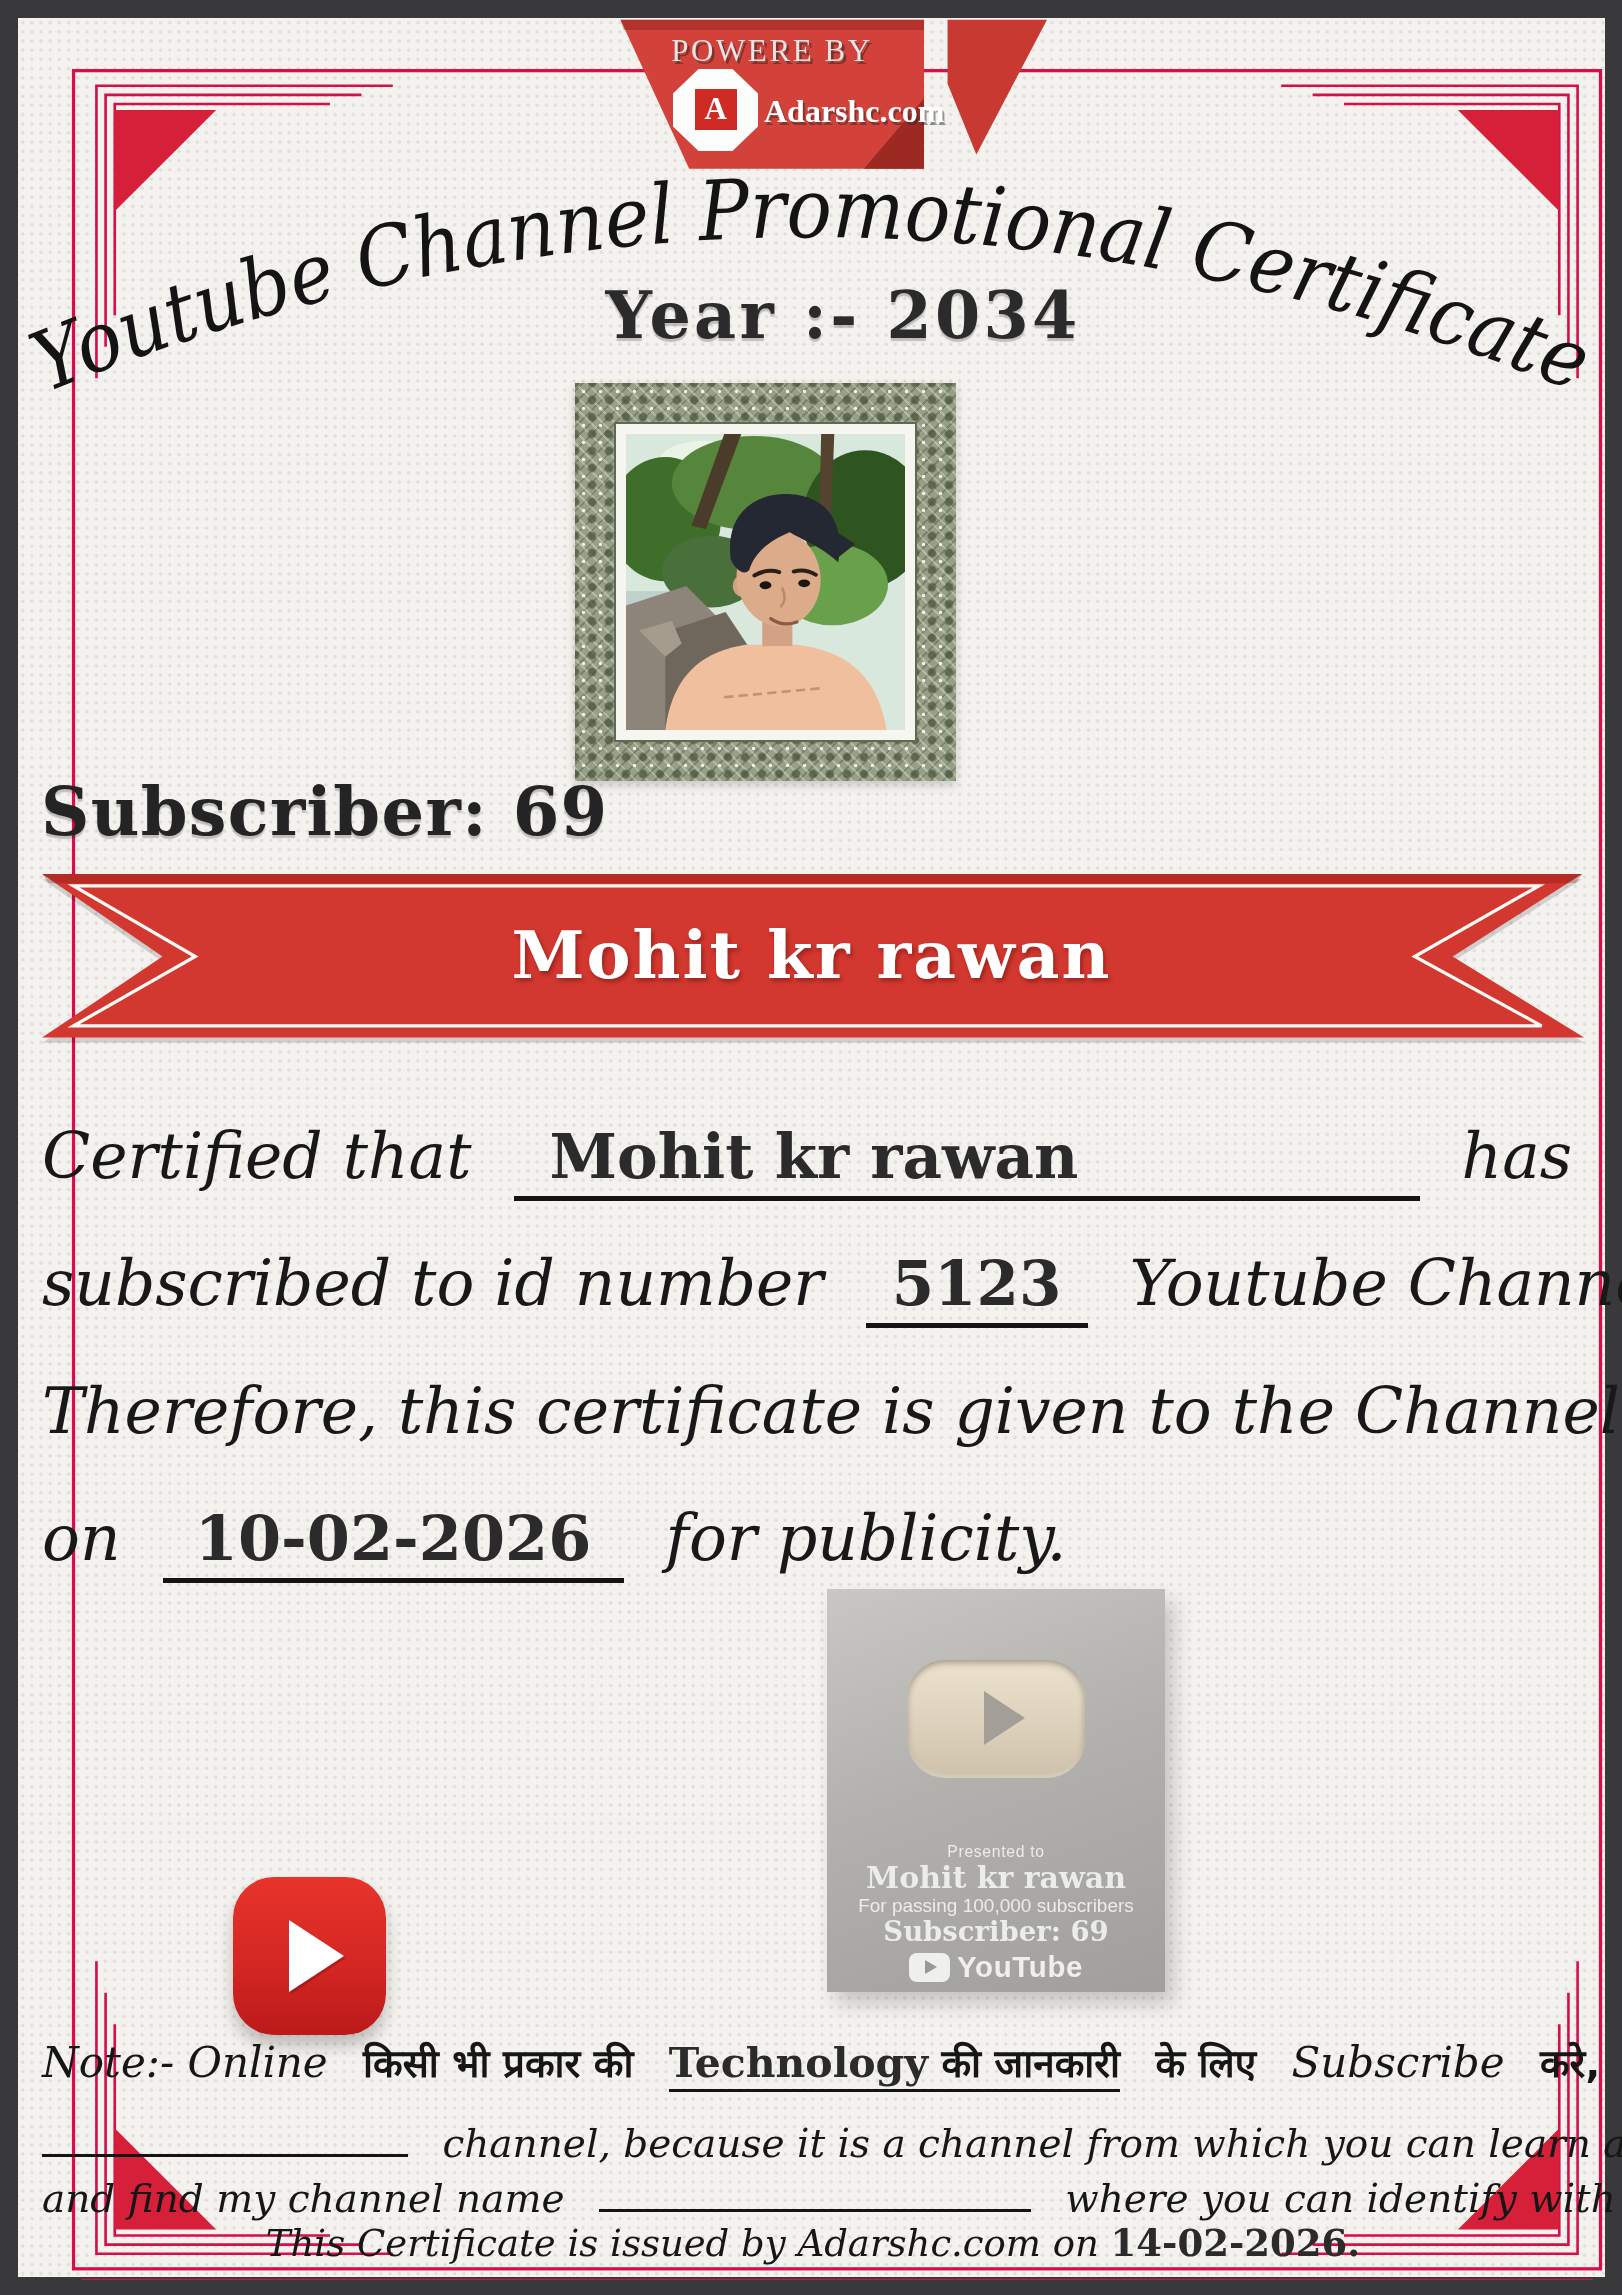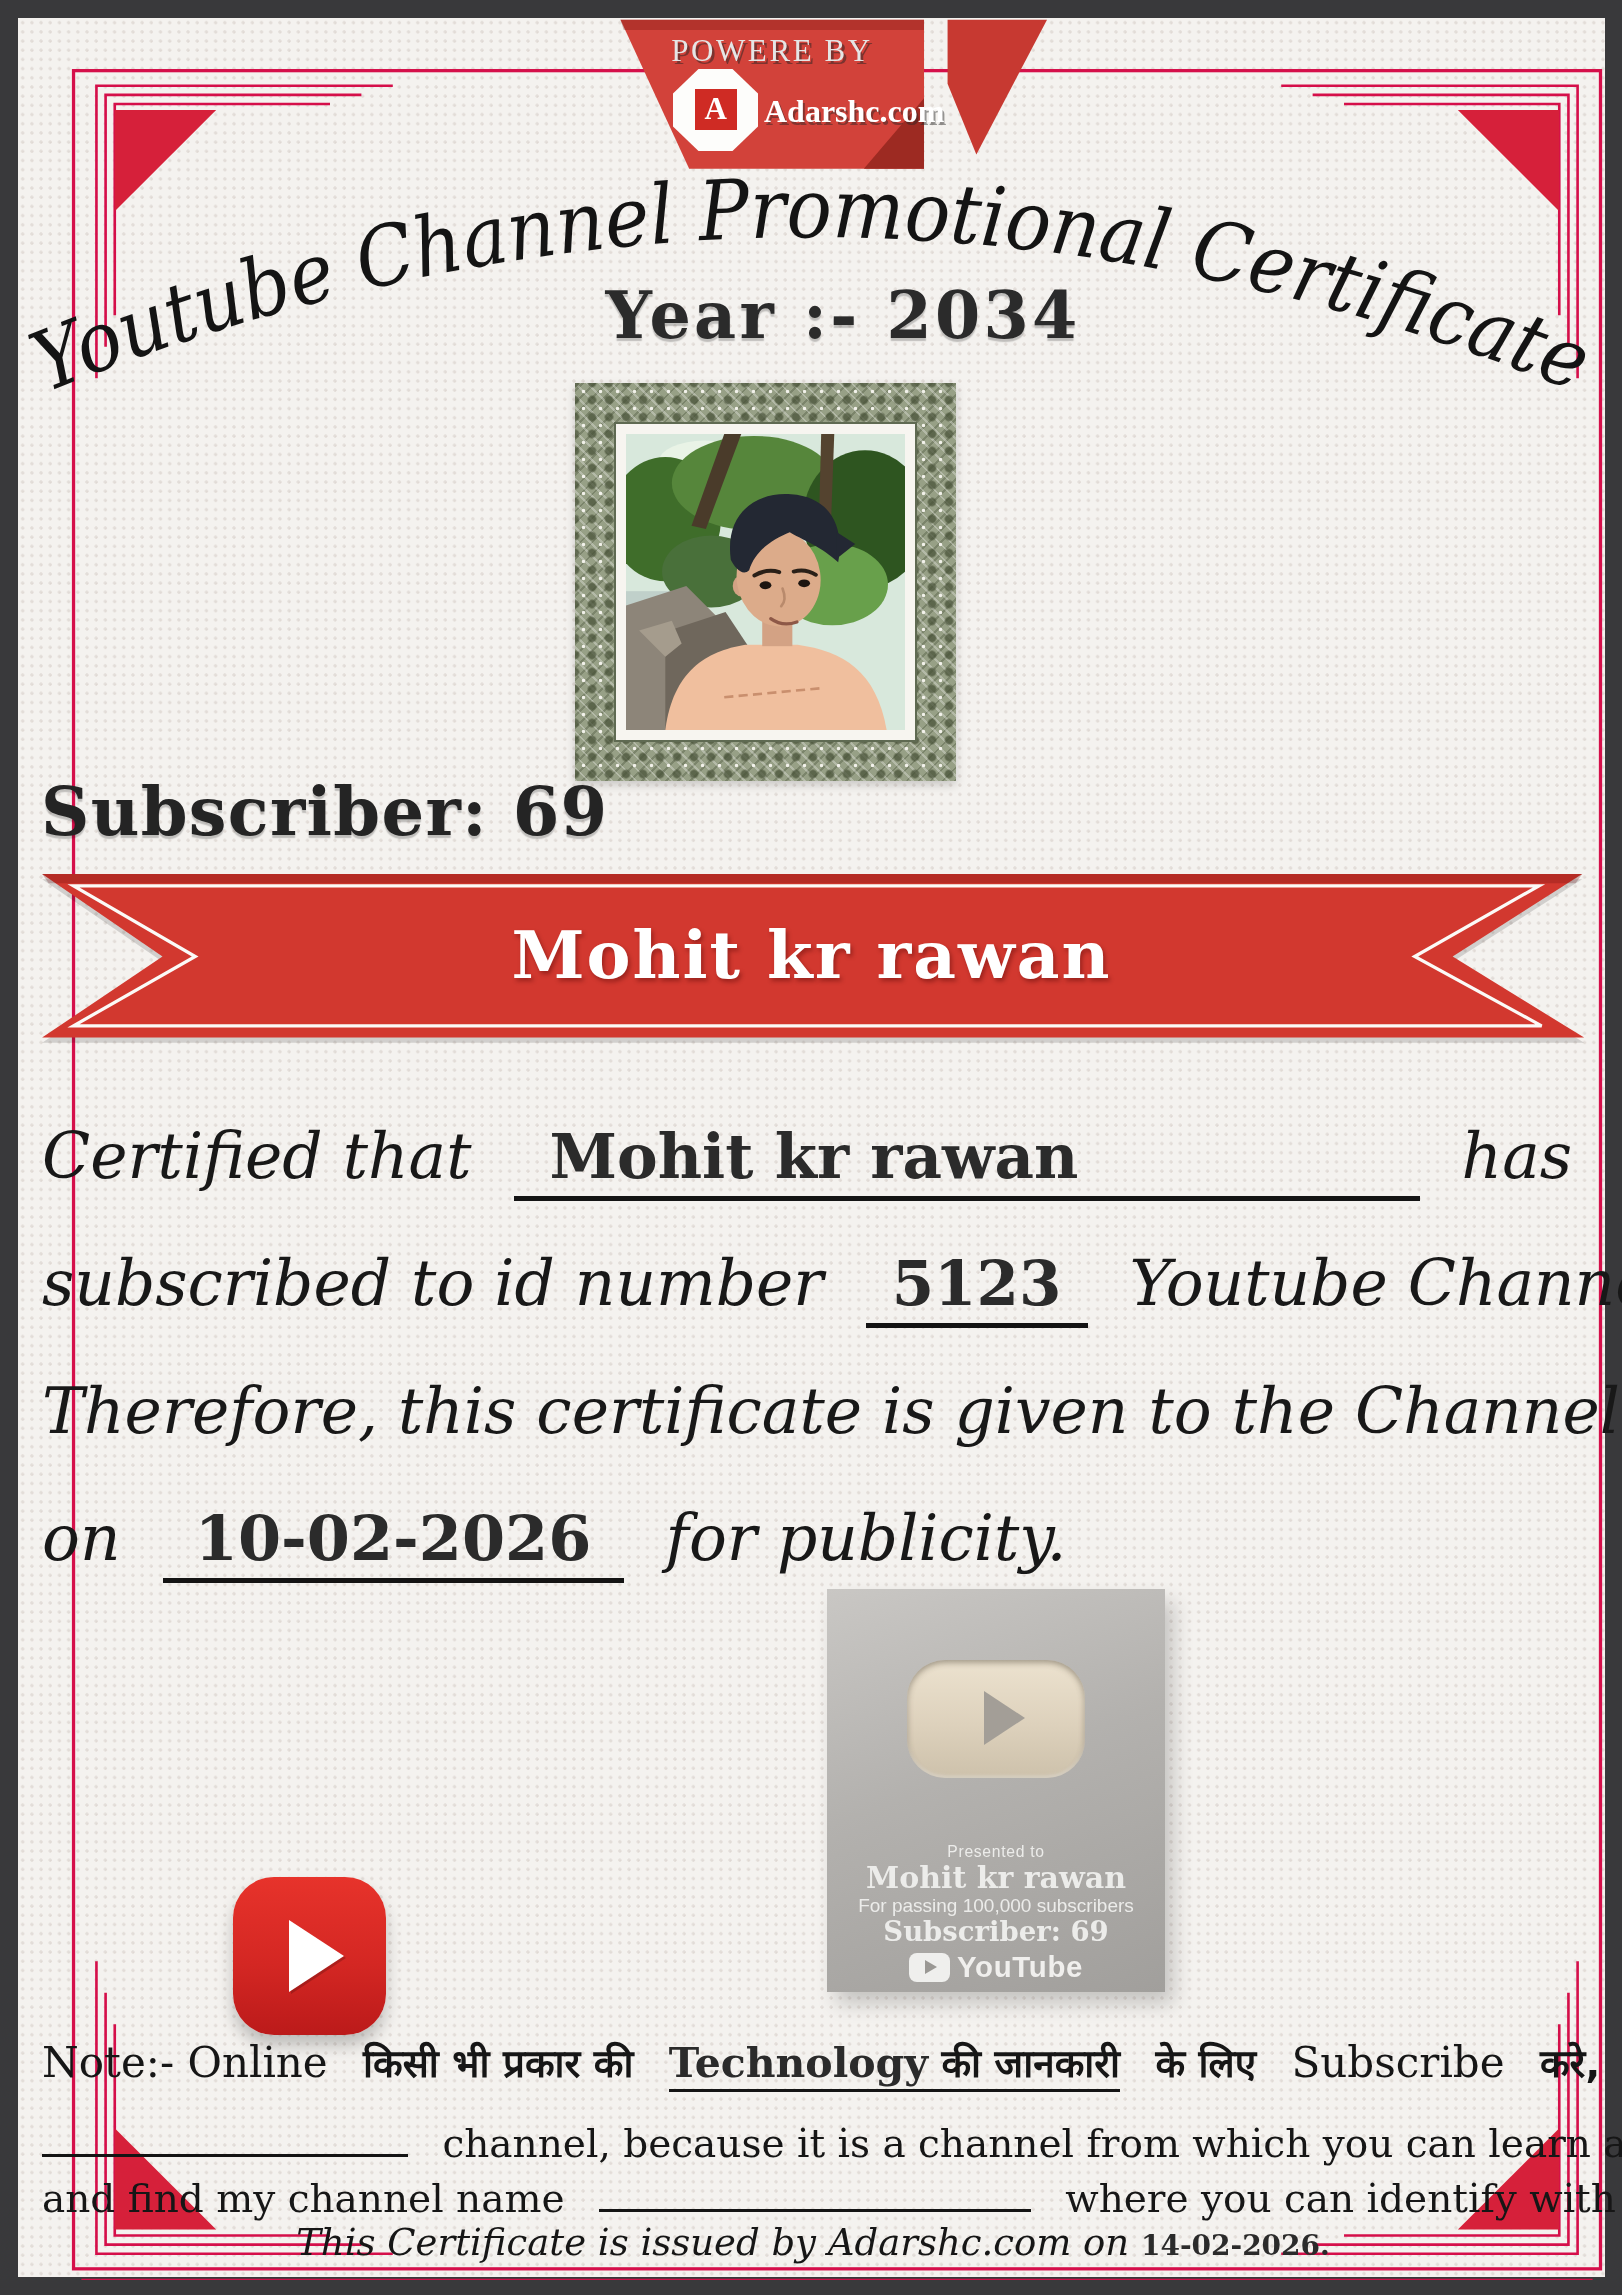--- a/index.html
+++ b/index.html
@@ -87,26 +87,26 @@
 
   .scan{position:absolute;left:1175px;top:1916px;width:437px;text-align:center;
     font-style:italic;font-size:40px;color:#2a2a28;}
 
   
   .note{position:absolute;left:42px;width:1542px;white-space:nowrap;color:#161616;}
   .n1{top:2036px;font-size:42px;}
   .n2{top:2110px;font-size:39px;}
   .n3{top:2165px;font-size:39px;}
   .n4{top:2221px;font-size:37px;text-align:center;font-style:italic;}
-  .note .it{text-align:right;}
+  .note .it{font-style:italic;text-align:right;}
   .hi{font-family:"DejaVu Sans","Liberation Sans",sans-serif;font-weight:bold;font-style:normal;font-size:.92em;}
   .nu{border-bottom:3.3px solid #141414;padding-bottom:1.3px;display:inline-block;}
   .blank560{width:366px;height:1.1em;}
   .blank660{width:432px;height:1.1em;}
-  .n4 .slab{font-size:28px;margin-top:44px;}
+  .n4 .slab{font-size:37px;margin-top:44px;}
 </style>
 </head>
 <body>
 
 <div class="page">
   <div class="paper"></div>
 
   <svg class="deco" viewBox="0 0 2480 3508">
 
     <rect x="112" y="108" width="2334" height="3360" fill="none" stroke="#d50f4a" stroke-width="5"></rect>

